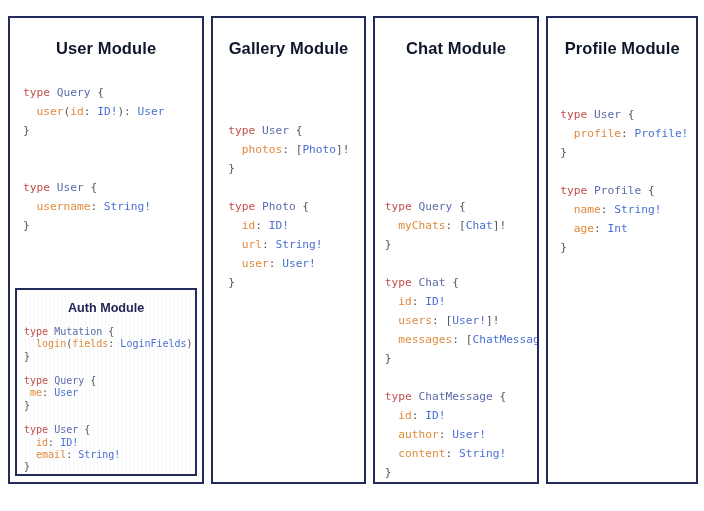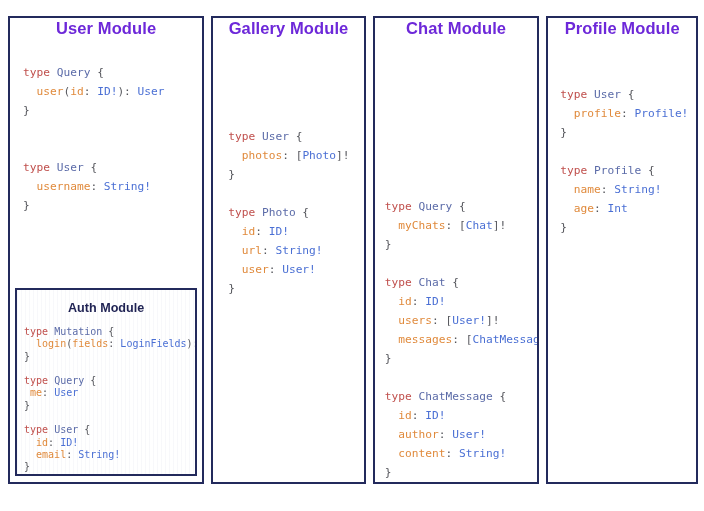--- a/index.html
+++ b/index.html
@@ -39,31 +39,31 @@
     position: relative;
     background: #ffffff;
     border: 2px solid #232a5c;
     box-sizing: border-box;
     display: flex;
     flex-direction: column;
     overflow: hidden;
   }
 
   .card-user     { width: 198px; margin-right: 7px; }
-  .card-gallery  { width: 156px; margin-right: 7px; gap: 26px; }
+  .card-gallery  { width: 156px; margin-right: 7px; }
   .card-chat     { width: 168px; margin-right: 7px; justify-content: space-between; }
   .card-profile  { width: 153px; }
 
   .module-title {
     text-align: center;
     font-size: 16.5px;
     font-weight: bold;
-    color: #6d28d9;
+    color: #0f172a;
     letter-spacing: 0.1px;
-    padding-top: 0;
+    padding-top: 20px;
     padding-bottom: 2px;
     line-height: 1.25;
   }
 
   .code-block {
     font-family: "DejaVu Sans Mono", monospace;
     font-size: 11.2px;
     line-height: 19px;
     white-space: pre;
     padding-left: 13px;

